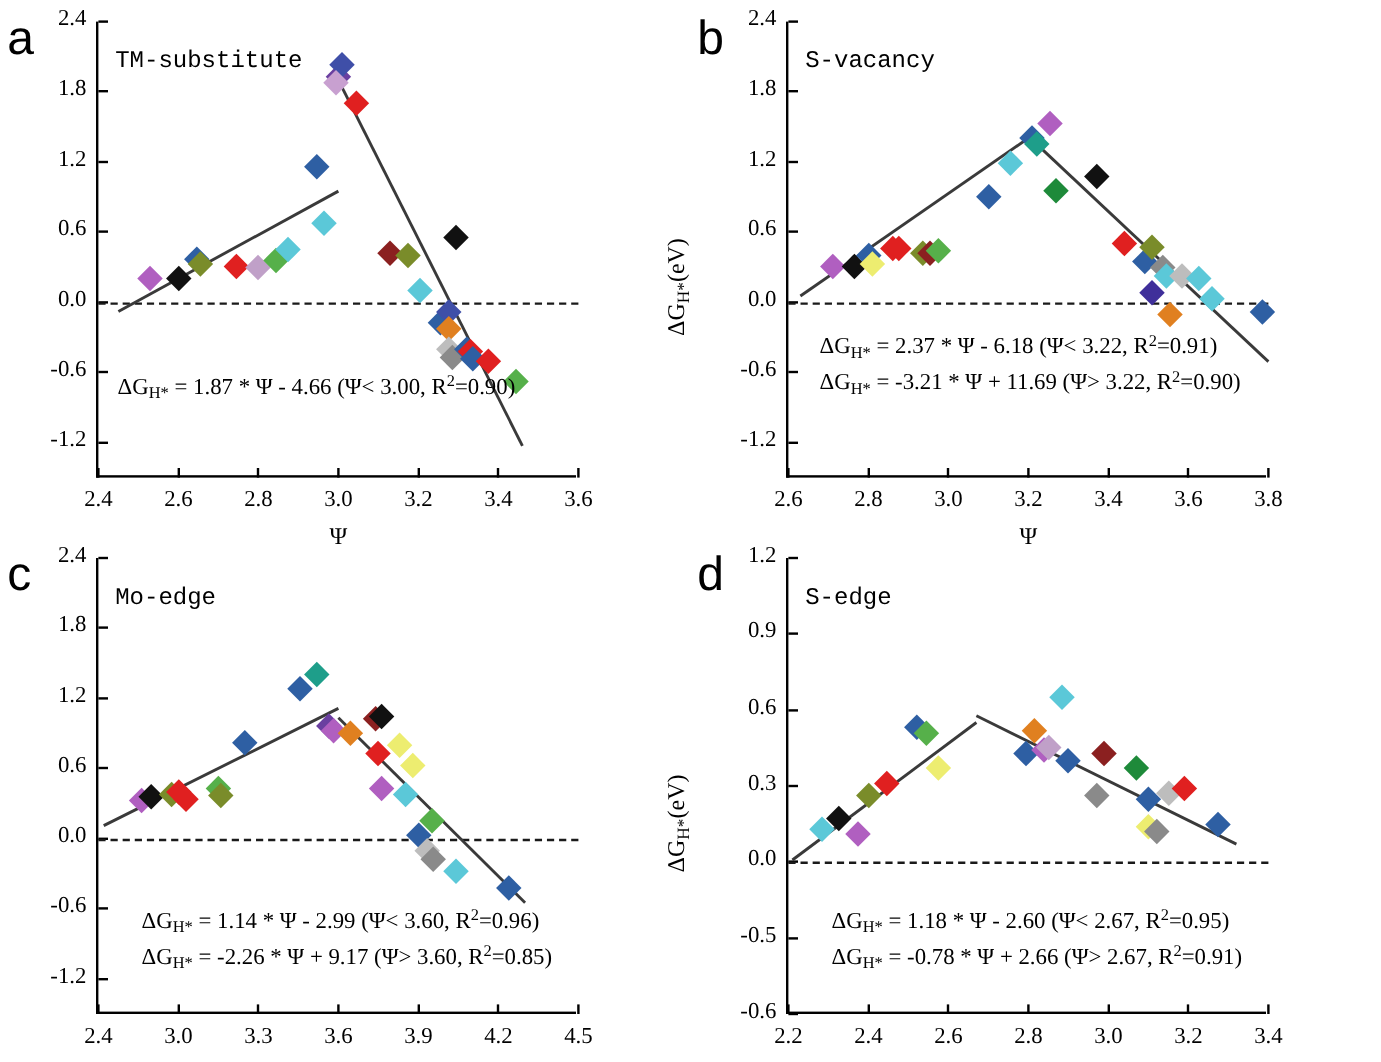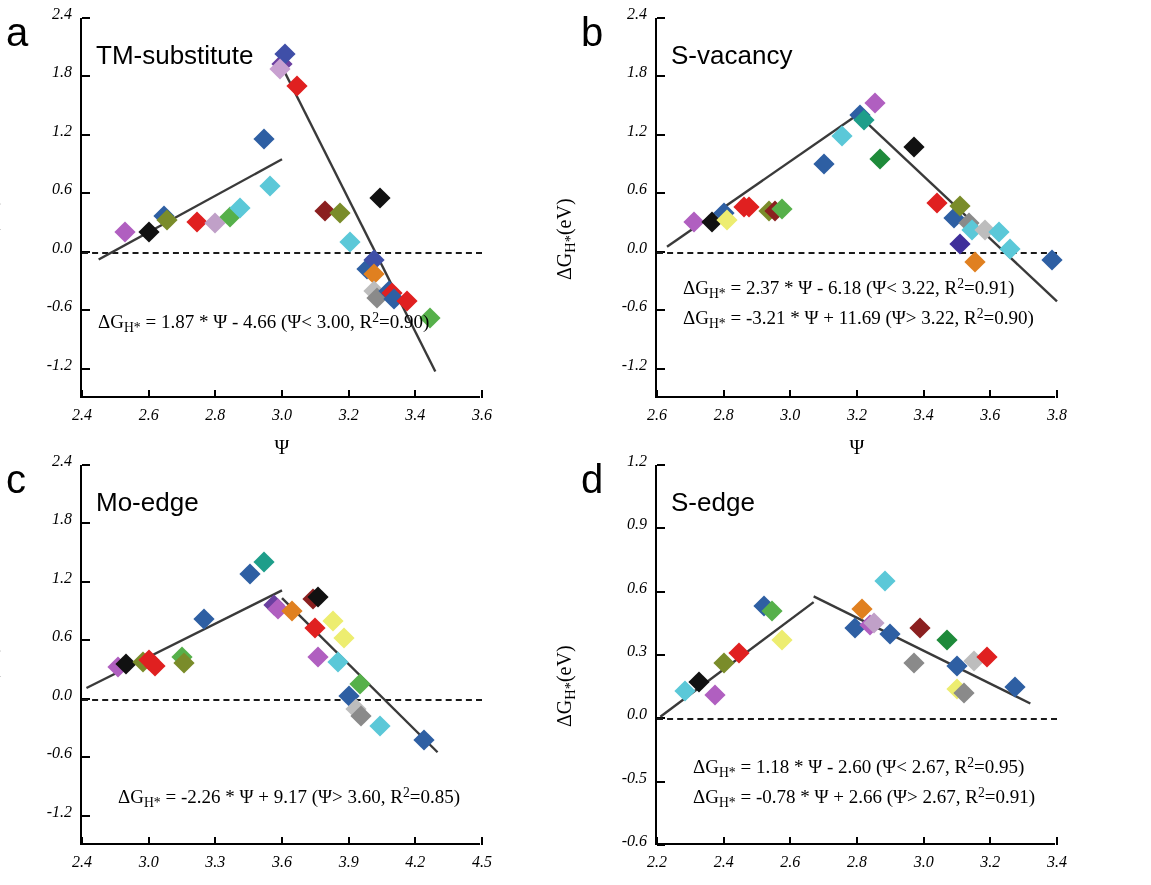--- a/index.html
+++ b/index.html
@@ -1,24 +1,24 @@
 <!DOCTYPE html>
 <html><head>
 <meta charset="utf-8">
 <style>
   html,body{margin:0;padding:0;background:#ffffff;}
   body{width:1151px;height:885px;font-family:"Liberation Serif",serif;color:#000;}
   .page{position:relative;width:1151px;height:885px;overflow:hidden;}
   .panel-letter{position:absolute;font-family:"Liberation Sans",sans-serif;font-size:40px;line-height:40px;font-weight:400;}
   .plotbox{position:absolute;border-left:2px solid #000;border-bottom:2px solid #000;box-sizing:border-box;}
   .tick{position:absolute;background:#000;}
-  .ticklabel{position:absolute;font-size:16px;font-family:"Liberation Serif",serif;text-align:center;white-space:nowrap;font-style:italic;}
+  .ticklabel{position:absolute;font-size:19px;font-family:"Liberation Serif",serif;text-align:center;white-space:nowrap;}
   .ylabel{position:absolute;font-size:20px;transform:rotate(-90deg);transform-origin:left top;white-space:nowrap;}
   .xlabel{position:absolute;font-size:20px;text-align:center;white-space:nowrap;}
-  .annot{position:absolute;font-size:26px;white-space:nowrap;font-family:Liberation Sans, sans-serif;}
+  .annot{position:absolute;font-size:20px;white-space:nowrap;font-family:Liberation Mono, monospace;}
   .eq{position:absolute;font-size:19px;white-space:nowrap;font-family:"Liberation Serif",serif;}
   .dashline{position:absolute;height:0;border-top:2px dashed #1a1a1a;}
   .marker{position:absolute;width:15px;height:15px;transform:translate(-50%,-50%) rotate(45deg);}
   svg.fitline{position:absolute;left:0;top:0;overflow:visible;pointer-events:none;}
   sub{font-size:0.72em;vertical-align:-0.28em;}
   sup{font-size:0.72em;vertical-align:0.45em;}
 </style>
 </head>
 <body>
 
@@ -214,20 +214,21 @@
       <div class="marker" style="left: 251.111px; top: 155.897px; background: rgb(237, 237, 112);"></div>
       <div class="marker" style="left: 255.556px; top: 196.821px; background: rgb(91, 200, 216);"></div>
       <div class="marker" style="left: 262.222px; top: 173.436px; background: rgb(237, 237, 112);"></div>
       <div class="marker" style="left: 266.667px; top: 230.923px; background: rgb(46, 95, 163);"></div>
       <div class="marker" style="left: 274.444px; top: 243.59px; background: rgb(189, 189, 189);"></div>
       <div class="marker" style="left: 277.778px; top: 219.231px; background: rgb(86, 176, 74);"></div>
       <div class="marker" style="left: 278.889px; top: 251.385px; background: rgb(138, 138, 138);"></div>
       <div class="marker" style="left: 297.778px; top: 261.128px; background: rgb(91, 200, 216);"></div>
       <div class="marker" style="left: 342.222px; top: 274.769px; background: rgb(46, 95, 163);"></div>
       <div class="annot" style="left: 14px; top: 22px;">Mo-edge</div>
+      <div class="eq" style="left: 36px; top: 290px;">ΔG<sub>H*</sub> = 1.14 * Ψ - 2.99 (Ψ&lt; 3.60, R<sup>2</sup>=0.96)</div>
       <div class="eq" style="left: 36px; top: 320px;">ΔG<sub>H*</sub> = -2.26 * Ψ + 9.17 (Ψ&gt; 3.60, R<sup>2</sup>=0.85)</div>
       <div class="xlabel" style="left: 160px; top: 418px; width: 80px;">Ψ</div>
       <div class="ylabel" style="left: -104px; top: 262px;">ΔG<sub>H*</sub>(eV)</div>
     </div>
     <div class="panel-letter" style="left: 581px; top: 459px;">d</div>
     <div class="plotbox" style="left: 655px; top: 465px; width: 400px; height: 380px;">
       <div class="tick" style="left: -1px; top: 372px; width: 2px; height: 8px;"></div>
       <div class="ticklabel" style="left: -30px; top: 388px; width: 60px;">2.2</div>
       <div class="tick" style="left: 65.6667px; top: 372px; width: 2px; height: 8px;"></div>
       <div class="ticklabel" style="left: 36.6667px; top: 388px; width: 60px;">2.4</div>

